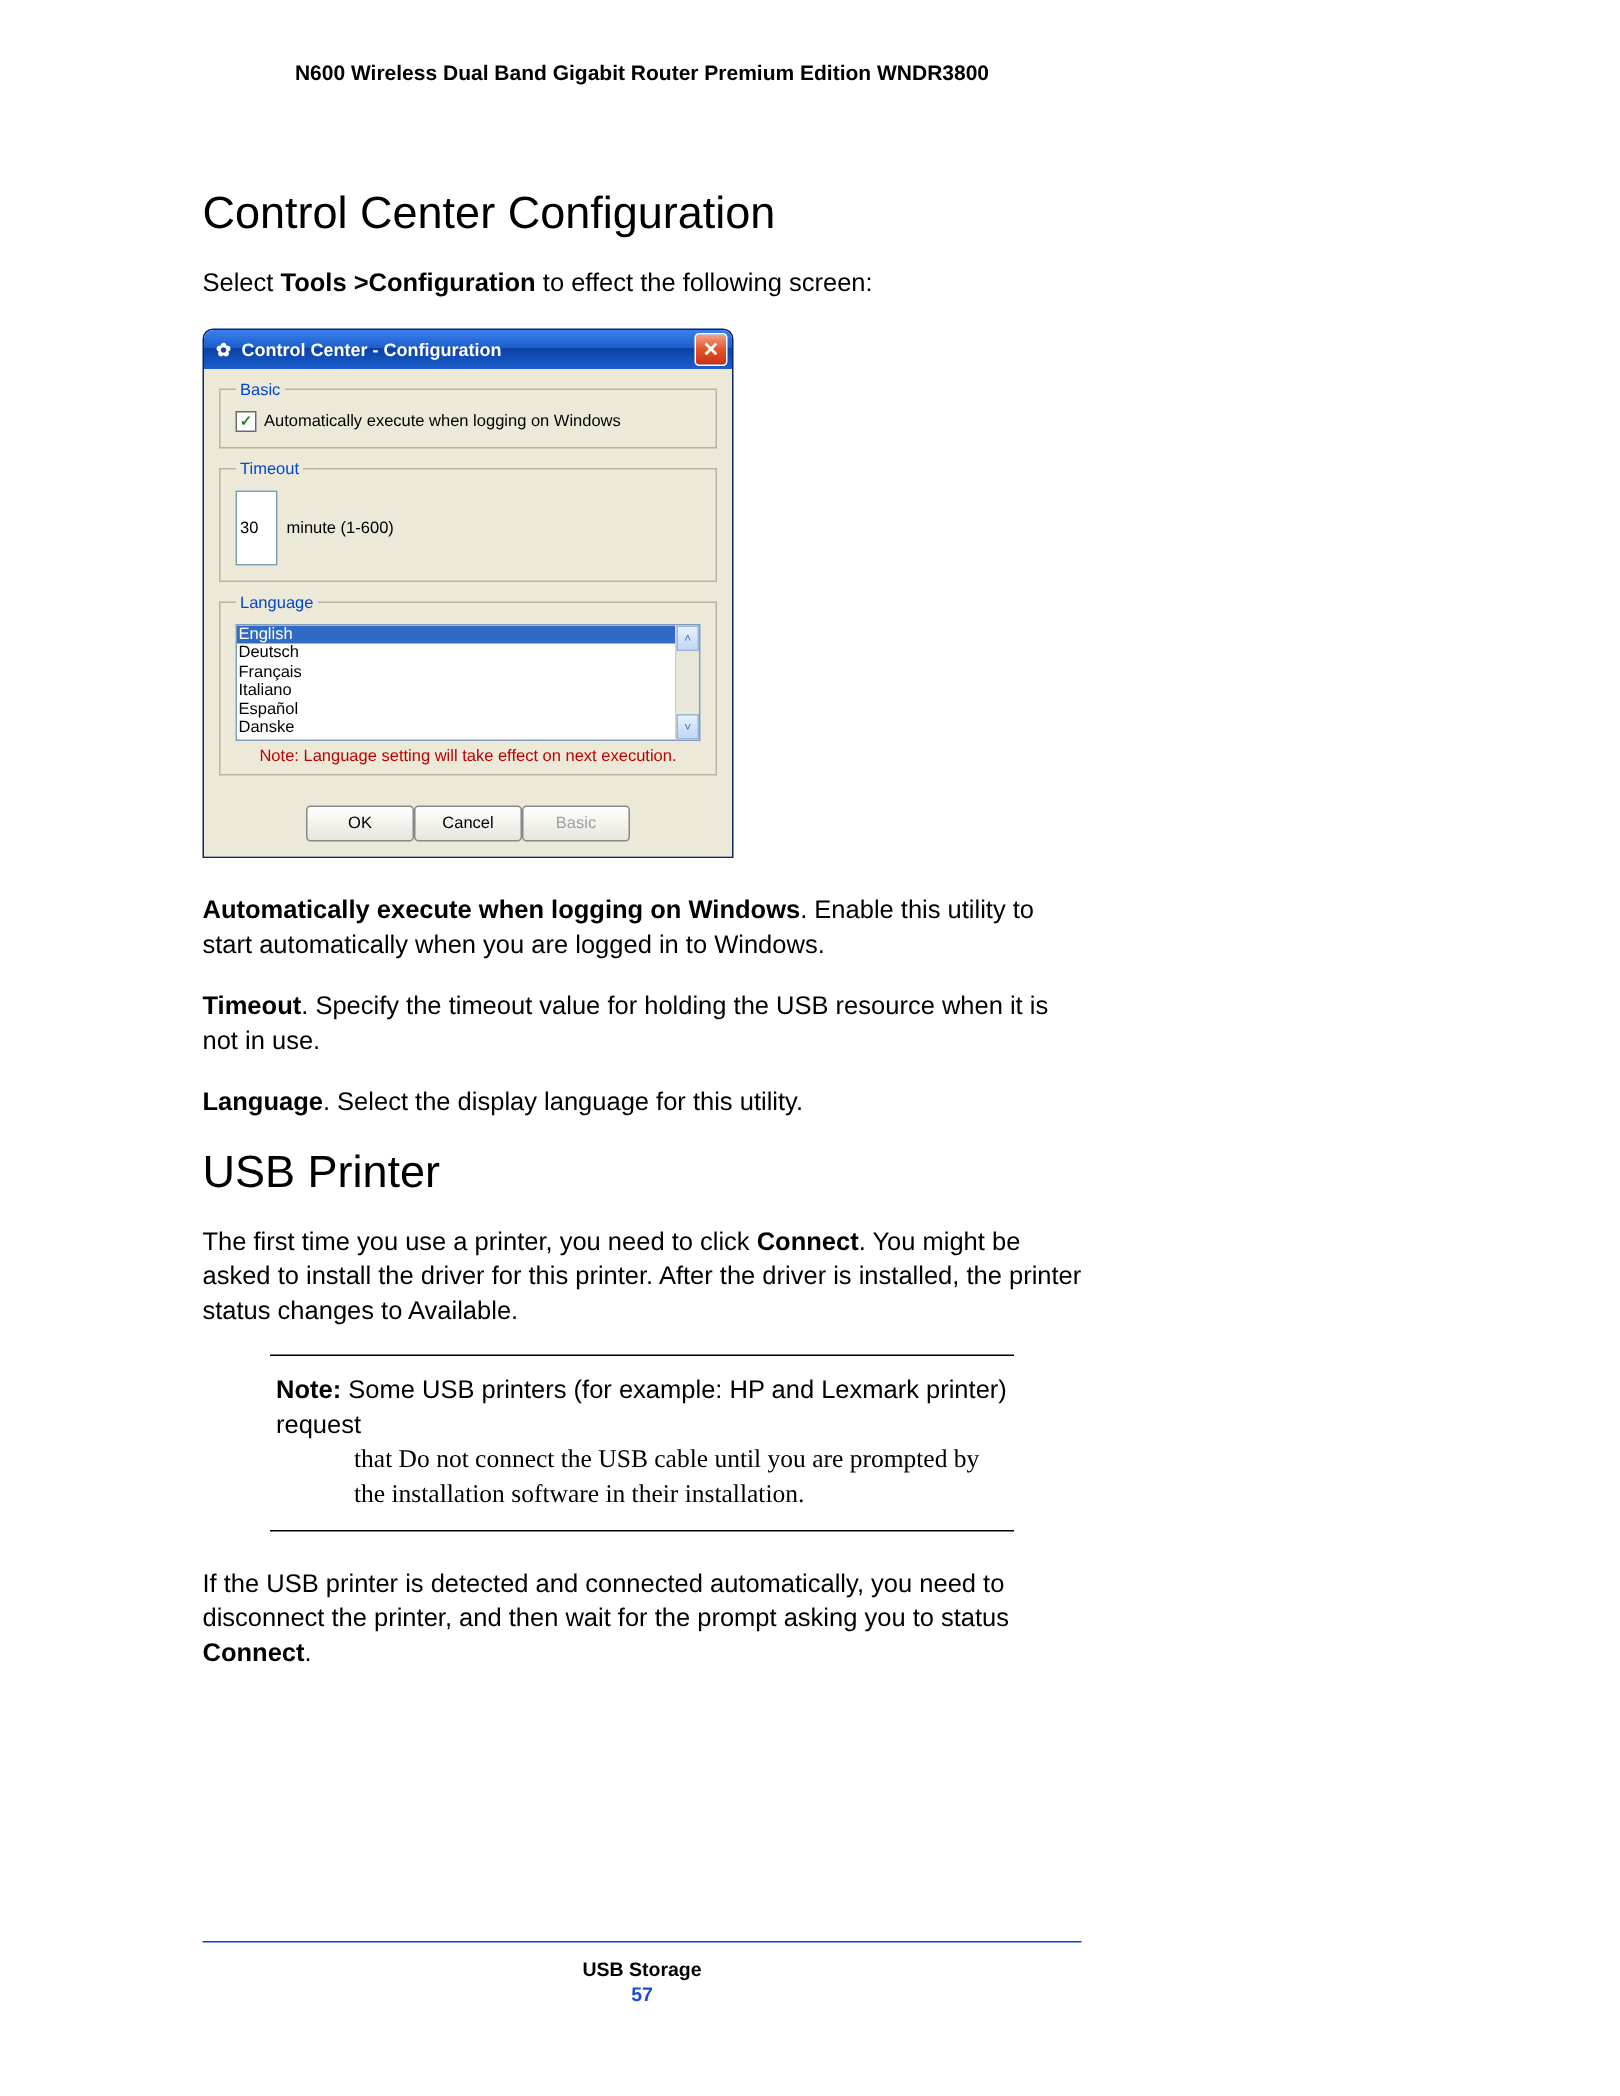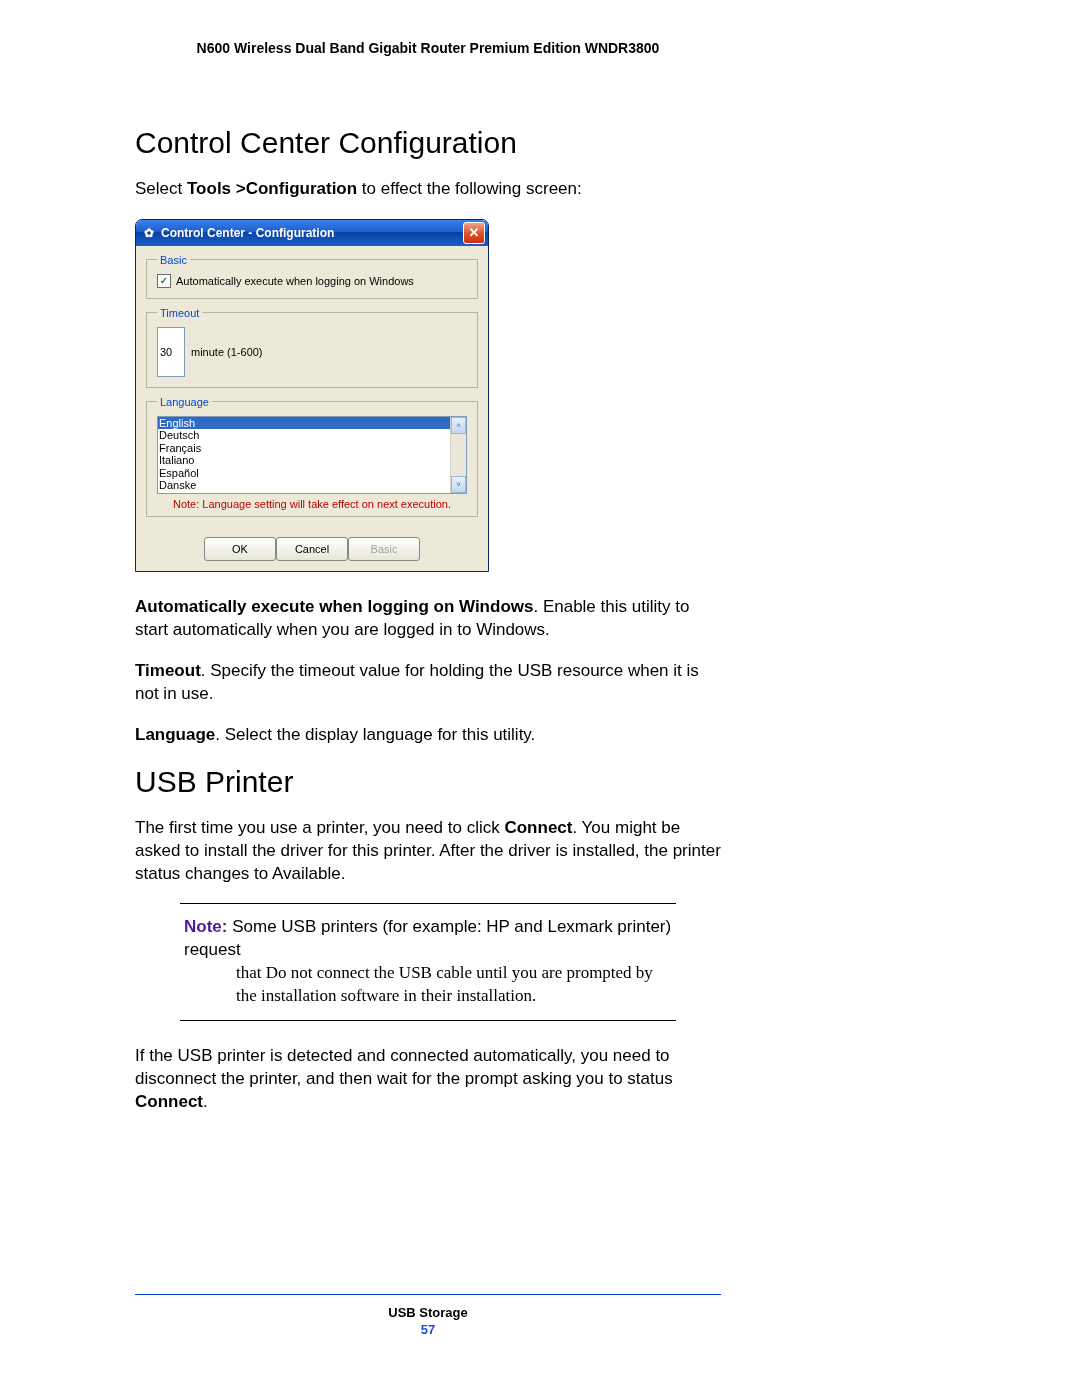--- a/index.html
+++ b/index.html
@@ -168,21 +168,21 @@
   .note-hr {
     border: none;
     border-top: 1px solid #000;
     margin: 0;
   }
   .note-content {
     padding: 12px 4px;
     font-size: 17px;
     line-height: 1.35;
   }
-  .note-label { color: #4c1d95; font-weight: bold; }
+  .note-label { color: #000000; font-weight: bold; }
   .note-body-indent { padding-left: 52px; display: block; font-family: Liberation Serif, serif; }
 
   .footer-line {
     border: none;
     border-top: 1px solid #0046d5;
     margin: 180px 0 10px 0;
   }
   .footer {
     text-align: center;
     font-size: 13px;

